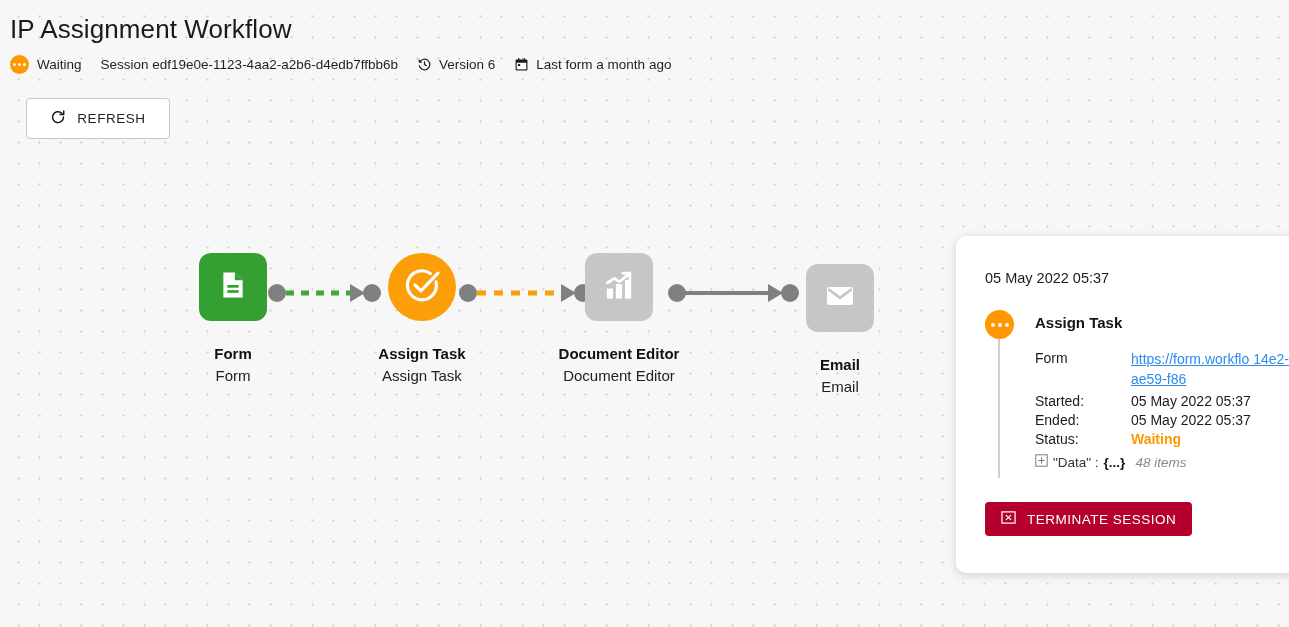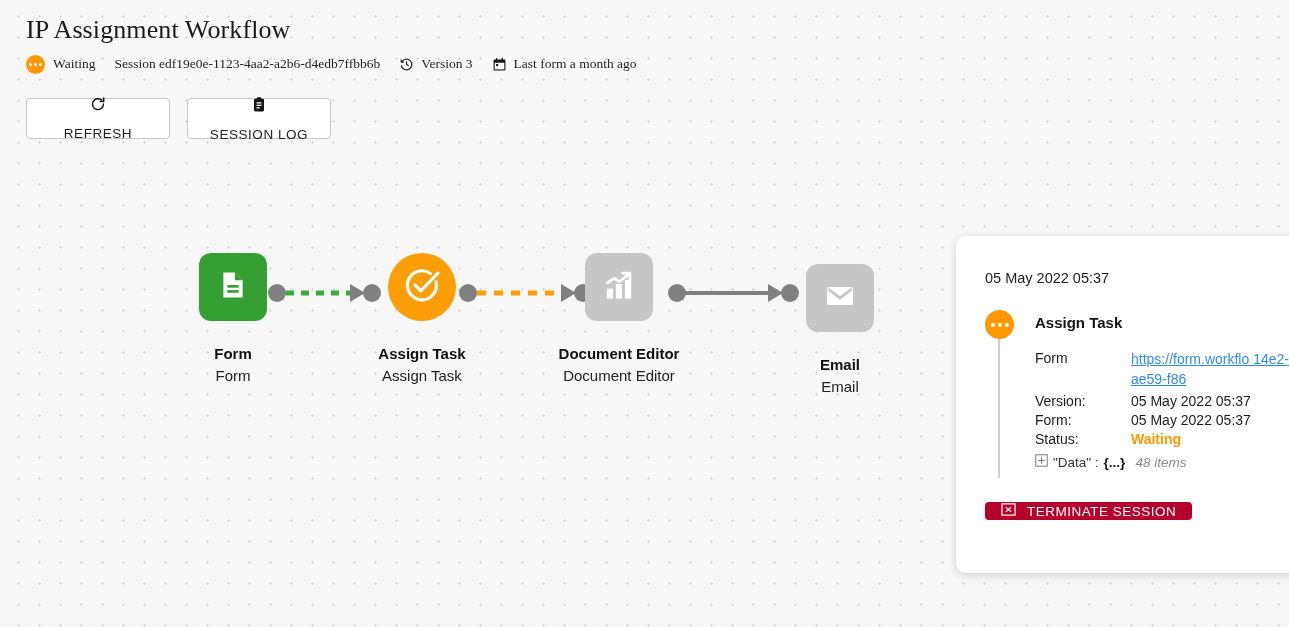--- a/index.html
+++ b/index.html
@@ -13,21 +13,21 @@
   body {
     background-color: #f7f7f7;
     background-image:
       radial-gradient(circle, #d9d9d9 1px, transparent 1.2px);
     background-size: 21px 21px;
     background-position: 8px 6px;
     position: relative;
   }
 
   
-  .header { position: absolute; left: 26px; top: 14px; font-family: Liberation Serif, serif; }
+  .header { position: absolute; left: 10px; top: 14px; }
   .page-title {
     font-size: 26px;
     font-weight: 400;
     color: #1a1a1a;
     letter-spacing: .1px;
     margin: 0 0 10px 0;
     line-height: 1.2;
   }
   .meta-row {
     display: flex;
@@ -67,21 +67,20 @@
     display: inline-flex;
     align-items: center;
     justify-content: center;
     gap: 11px;
     padding: 0 18px;
     font-size: 13.5px;
     letter-spacing: .55px;
     color: #1f1f1f;
     cursor: pointer;
     font-family: "Liberation Sans", sans-serif;
-    flex-direction: column;
   }
   .btn svg { flex: none; }
 
   
   .canvas { position: absolute; left: 0; top: 160px; width: 1289px; height: 300px; }
   .node { position: absolute; width: 150px; text-align: center; }
   .node-shape {
     width: 68px; height: 68px;
     margin: 0 auto;
     display: flex; align-items: center; justify-content: center;
@@ -159,21 +158,21 @@
   .data-row {
     display: flex; align-items: center; gap: 5px;
     margin-top: 4px; color: #555; font-size: 13.5px;
   }
   .data-key { color: #333; }
   .data-brace { font-weight: bold; color: #111; }
   .data-count { color: #8a8a8a; font-style: italic; margin-left: 5px; }
 
   .terminate {
     position: absolute; left: 29px; top: 266px;
-    height: 18px;
+    height: 34px;
     background: #b5002e;
     color: #fff;
     border: none;
     border-radius: 4px;
     display: inline-flex; align-items: center; gap: 11px;
     padding: 0 16px;
     font-size: 13.5px;
     letter-spacing: .5px;
     cursor: pointer;
     font-family: "Liberation Sans", sans-serif;
@@ -202,21 +201,21 @@
 
     <div class="meta-item meta-gap-lg">
       <span class="meta-icon">
         <svg width="15" height="15" viewBox="0 0 24 24" fill="none" stroke="#1a1a1a" stroke-width="1.9">
           <path d="M3.5 8.2V3.8"></path>
           <path d="M3.5 8.2h4.4"></path>
           <path d="M4.2 8.6A8.5 8.5 0 1 1 3.6 13.3"></path>
           <path d="M12 7.6V12l3.1 1.9" stroke-linecap="round"></path>
         </svg>
       </span>
-      <span>Version 3</span>
+      <span>Version 6</span>
     </div>
 
     <div class="meta-item">
       <span class="meta-icon">
         <svg width="15" height="15" viewBox="0 0 24 24">
           <rect x="2.5" y="4" width="19" height="17.5" rx="1.6" fill="#1a1a1a"></rect>
           <rect x="4.3" y="9.2" width="15.4" height="10.6" fill="#ffffff"></rect>
           <rect x="6.4" y="1.6" width="2.3" height="4.4" rx="1" fill="#1a1a1a"></rect>
           <rect x="15.3" y="1.6" width="2.3" height="4.4" rx="1" fill="#1a1a1a"></rect>
           <rect x="6.3" y="11.3" width="3.6" height="3.2" fill="#1a1a1a"></rect>
@@ -233,32 +232,20 @@
   <button class="btn">
     <span>
       <svg width="16" height="16" viewBox="0 0 24 24" fill="none" stroke="#141414" stroke-width="2.2" stroke-linecap="round">
         <path d="M20.2 11.8a8.2 8.2 0 1 1-2.6-5.6"></path>
         <path d="M20.6 3v5.4h-5.4" stroke-linejoin="round"></path>
       </svg>
     </span>
     <span>REFRESH</span>
   </button>
 
-  <button class="btn">
-    <span>
-      <svg width="16" height="17" viewBox="0 0 24 24">
-        <rect x="4.5" y="3.2" width="15" height="19.2" rx="2" fill="#141414"></rect>
-        <rect x="8.6" y="1" width="6.8" height="4.3" rx="1.2" fill="#141414"></rect>
-        <rect x="8.3" y="8.6" width="7.4" height="1.9" fill="#ffffff"></rect>
-        <rect x="8.3" y="12.3" width="7.4" height="1.9" fill="#ffffff"></rect>
-        <rect x="8.3" y="16" width="4.6" height="1.9" fill="#ffffff"></rect>
-      </svg>
-    </span>
-    <span>SESSION LOG</span>
-  </button>
 
 </div>
 
 <div class="canvas">
 
   <div class="node" style="left:158px; top:93px;">
     <div class="node-shape sq" style="background:#34a032;">
       <span>
         <svg width="34" height="34" viewBox="0 0 24 24">
           <path d="M5.2 3.2h8.1l5.5 5.5v12.1H5.2z" fill="#ffffff"></path>
@@ -357,26 +344,26 @@
   <div class="tl-heading">Assign Task</div>
 
   <div class="detail-grid">
 
     <div class="detail-row">
       <span class="detail-label">Form</span>
       <a class="detail-value link">https://form.workflo 14e2-467d-ae59-f86</a>
     </div>
 
     <div class="detail-row" style="margin-top:3px;">
-      <span class="detail-label">Version:</span>
+      <span class="detail-label">Started:</span>
       <span class="detail-value">05 May 2022 05:37</span>
     </div>
 
     <div class="detail-row">
-      <span class="detail-label">Form:</span>
+      <span class="detail-label">Ended:</span>
       <span class="detail-value">05 May 2022 05:37</span>
     </div>
 
     <div class="detail-row">
       <span class="detail-label">Status:</span>
       <span class="detail-value status">Waiting</span>
     </div>
 
     <div class="data-row">
       <span>

